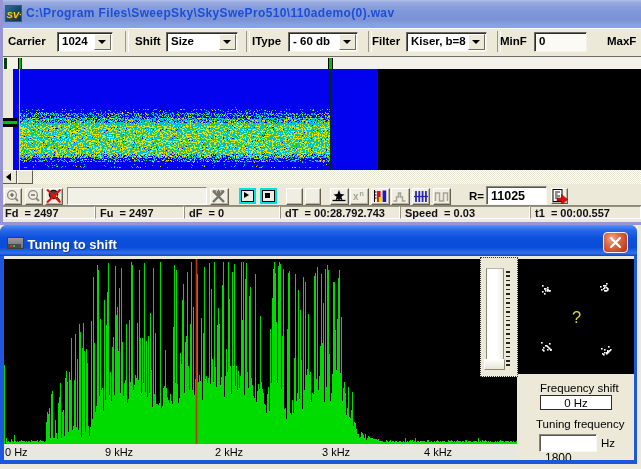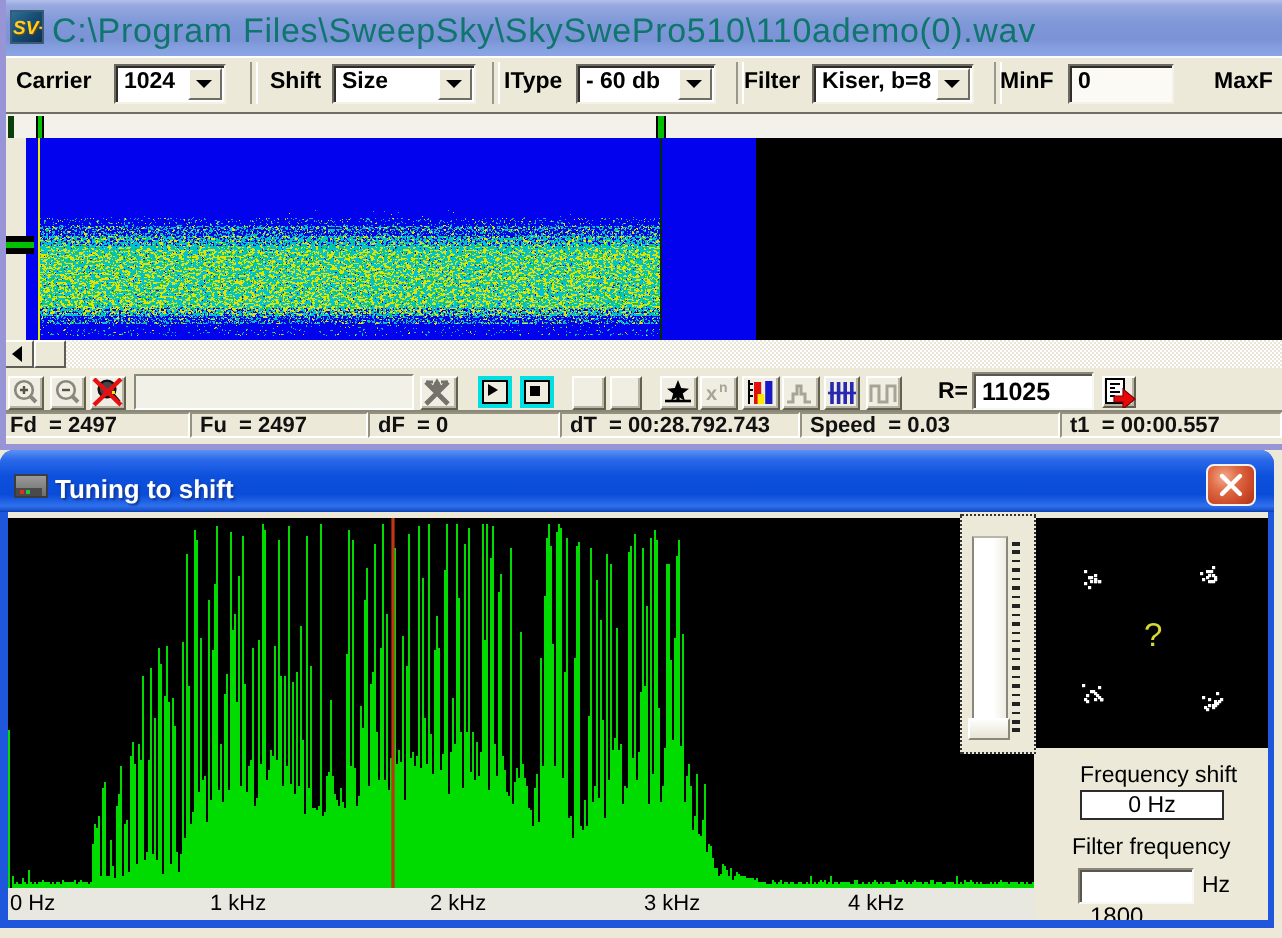--- a/index.html
+++ b/index.html
@@ -23,21 +23,21 @@
 <div id="scr">
 
 <div class="abs" style="left:0;top:0;width:641px;height:225px;background:#ECE9D8"></div>
 
 <div class="abs" style="left:0;top:0;width:641px;height:28px;
  background:linear-gradient(180deg,#b2bfe9 0%,#96a8df 10%,#7f98d8 40%,#7b93d6 70%,#86a1e0 88%,#89a6e4 100%);"></div>
 <div class="abs" style="left:5px;top:5px;width:17px;height:17px;background:linear-gradient(135deg,#2e6f96 0%,#174e74 45%,#0d2f50 100%);
  border:1px solid #3a5a78;box-sizing:border-box;overflow:hidden;">
  <span style="position:absolute;left:0.5px;top:2.5px;font-style:italic;font-weight:bold;font-size:9.5px;color:#ffce1e;text-shadow:0.5px 0.5px 0 #7a4a00;">SV+</span>
     </div>
-<div class="abs" style="left:26px;top:6px;font-weight:normal;font-size:17px;color:#0f766e;white-space:nowrap;letter-spacing:0.35px;">C:\Program Files\SweepSky\SkySwePro510\110ademo(0).wav</div>
+<div class="abs" style="left:26px;top:6px;font-weight:bold;font-size:12px;color:#1d4ed8;white-space:nowrap;letter-spacing:0.35px;">C:\Program Files\SweepSky\SkySwePro510\110ademo(0).wav</div>
 
 <div class="abs" style="left:0;top:28px;width:641px;height:29px;background:#ECE9D8;border-top:1px solid #fff;border-bottom:1px solid #706e64;box-sizing:border-box;"></div>
 <div class="abs lbl" style="left:8px;top:35px;">Carrier</div>
 <div class="combo" style="left:57px;top:32px;width:54px;">
       <span class="tx">1024</span>
       <span class="drop"></span>
     </div>
 <div class="sep" style="left:125px;"></div>
 <div class="abs lbl" style="left:135px;top:35px;">Shift</div>
 <div class="combo" style="left:166px;top:32px;width:70px;">
@@ -287,21 +287,21 @@
 
 <div class="abs" style="left:4px;top:259px;width:513px;height:185px;background:#000;overflow:hidden;">
  <svg width="513" height="185" viewBox="4 259 513 185" style="position:absolute;left:0;top:0;">
   <path d="M4.5 444V365M6.5 444V438M7.5 444V442M8.5 444V441M9.5 444V442M10.5 444V442M11.5 444V439M12.5 444V441M13.5 444V442M14.5 444V435M15.5 444V441M16.5 444V442M17.5 444V441M18.5 444V442M19.5 444V441M20.5 444V441M21.5 444V440M22.5 444V441M23.5 444V441M24.5 444V441M25.5 444V442M26.5 444V441M27.5 444V442M28.5 444V441M29.5 444V441M30.5 444V442M31.5 444V440M32.5 444V441M33.5 444V441M34.5 444V441M35.5 444V441M36.5 444V441M37.5 444V440M38.5 444V442M39.5 444V441M40.5 444V440M41.5 444V441M42.5 444V441M43.5 444V441M44.5 444V442M45.5 444V441M46.5 444V422M47.5 444V412M48.5 444V414M49.5 444V408M50.5 444V438M51.5 444V394M52.5 444V391M53.5 444V438M54.5 444V438M55.5 444V420M56.5 444V433M57.5 444V439M58.5 444V403M59.5 444V397M60.5 444V383M61.5 444V438M62.5 444V412M63.5 444V410M64.5 444V436M65.5 444V378M66.5 444V371M67.5 444V382M68.5 444V432M69.5 444V372M70.5 444V380M71.5 444V338M72.5 444V430M73.5 444V426M74.5 444V380M75.5 444V334M76.5 444V427M77.5 444V359M78.5 444V430M79.5 444V324M80.5 444V332M81.5 444V437M82.5 444V348M83.5 444V323M84.5 444V351M85.5 444V432M86.5 444V349M87.5 444V363M88.5 444V426M89.5 444V436M90.5 444V427M91.5 444V321M92.5 444V419M93.5 444V277M94.5 444V343M95.5 444V412M96.5 444V406M97.5 444V265M98.5 444V270M99.5 444V396M100.5 444V319M101.5 444V390M102.5 444V388M103.5 444V411M104.5 444V300M105.5 444V400M106.5 444V325M107.5 444V292M108.5 444V263M109.5 444V395M110.5 444V372M111.5 444V401M112.5 444V347M113.5 444V337M114.5 444V395M115.5 444V266M116.5 444V315M117.5 444V307M118.5 444V351M119.5 444V288M120.5 444V393M121.5 444V268M122.5 444V342M123.5 444V396M124.5 444V383M125.5 444V380M126.5 444V324M127.5 444V403M128.5 444V399M129.5 444V320M130.5 444V382M131.5 444V262M132.5 444V265M133.5 444V390M134.5 444V385M135.5 444V375M136.5 444V378M137.5 444V323M138.5 444V380M139.5 444V270M140.5 444V338M141.5 444V393M142.5 444V338M143.5 444V383M144.5 444V263M145.5 444V392M146.5 444V341M147.5 444V397M148.5 444V336M149.5 444V393M150.5 444V313M151.5 444V370M152.5 444V407M153.5 444V268M154.5 444V394M155.5 444V333M156.5 444V404M157.5 444V404M158.5 444V405M159.5 444V403M160.5 444V262M161.5 444V408M162.5 444V406M163.5 444V388M164.5 444V386M165.5 444V350M166.5 444V388M167.5 444V397M168.5 444V400M169.5 444V403M170.5 444V394M171.5 444V401M172.5 444V404M173.5 444V327M174.5 444V265M175.5 444V383M176.5 444V270M177.5 444V384M178.5 444V403M179.5 444V398M180.5 444V353M181.5 444V364M182.5 444V300M183.5 444V284M184.5 444V393M185.5 444V342M186.5 444V336M187.5 444V272M188.5 444V366M189.5 444V390M190.5 444V324M191.5 444V262M192.5 444V390M193.5 444V307M194.5 444V395M195.5 444V379M196.5 444V331M197.5 444V274M198.5 444V382M199.5 444V375M200.5 444V381M201.5 444V318M202.5 444V400M203.5 444V333M204.5 444V267M205.5 444V379M206.5 444V376M207.5 444V383M208.5 444V378M209.5 444V263M210.5 444V384M211.5 444V289M212.5 444V359M213.5 444V382M214.5 444V262M215.5 444V367M216.5 444V387M217.5 444V325M218.5 444V308M219.5 444V324M220.5 444V385M221.5 444V377M222.5 444V285M223.5 444V262M224.5 444V397M225.5 444V376M226.5 444V349M227.5 444V372M228.5 444V262M229.5 444V299M230.5 444V366M231.5 444V394M232.5 444V272M233.5 444V366M234.5 444V264M235.5 444V386M236.5 444V366M237.5 444V390M238.5 444V371M239.5 444V388M240.5 444V376M241.5 444V262M242.5 444V320M243.5 444V262M244.5 444V395M245.5 444V279M246.5 444V263M247.5 444V372M248.5 444V388M249.5 444V296M250.5 444V287M251.5 444V378M252.5 444V385M253.5 444V396M254.5 444V398M255.5 444V274M256.5 444V402M257.5 444V391M258.5 444V384M259.5 444V389M260.5 444V316M261.5 444V382M262.5 444V389M263.5 444V393M264.5 444V404M265.5 444V405M266.5 444V413M267.5 444V394M268.5 444V387M269.5 444V411M270.5 444V329M271.5 444V383M272.5 444V298M273.5 444V269M274.5 444V262M275.5 444V273M276.5 444V322M277.5 444V383M278.5 444V266M279.5 444V262M280.5 444V264M281.5 444V389M282.5 444V336M283.5 444V269M284.5 444V409M285.5 444V408M286.5 444V419M287.5 444V329M288.5 444V273M289.5 444V271M290.5 444V413M291.5 444V415M292.5 444V400M293.5 444V413M294.5 444V358M295.5 444V274M296.5 444V401M297.5 444V393M298.5 444V290M299.5 444V399M300.5 444V310M301.5 444V360M302.5 444V409M303.5 444V277M304.5 444V390M305.5 444V282M306.5 444V375M307.5 444V369M308.5 444V314M309.5 444V375M310.5 444V372M311.5 444V402M312.5 444V393M313.5 444V394M314.5 444V276M315.5 444V273M316.5 444V379M317.5 444V267M318.5 444V390M319.5 444V376M320.5 444V346M321.5 444V274M322.5 444V343M323.5 444V303M324.5 444V402M325.5 444V269M326.5 444V387M327.5 444V265M328.5 444V270M329.5 444V354M330.5 444V401M331.5 444V393M332.5 444V374M333.5 444V282M334.5 444V282M335.5 444V330M336.5 444V370M337.5 444V319M338.5 444V278M339.5 444V270M340.5 444V373M341.5 444V317M342.5 444V401M343.5 444V388M344.5 444V382M345.5 444V393M346.5 444V415M347.5 444V408M348.5 444V387M349.5 444V417M350.5 444V418M351.5 444V410M352.5 444V392M353.5 444V426M354.5 444V422M355.5 444V423M356.5 444V429M357.5 444V434M358.5 444V434M359.5 444V438M360.5 444V437M361.5 444V432M362.5 444V433M363.5 444V435M364.5 444V438M365.5 444V434M366.5 444V440M367.5 444V438M368.5 444V436M369.5 444V437M370.5 444V438M371.5 444V438M372.5 444V438M373.5 444V439M374.5 444V439M375.5 444V439M376.5 444V439M377.5 444V440M378.5 444V439M379.5 444V441M380.5 444V441M381.5 444V441M382.5 444V441M383.5 444V442M384.5 444V442M385.5 444V442M386.5 444V440M387.5 444V441M388.5 444V442M389.5 444V441M390.5 444V440M391.5 444V442M392.5 444V441M393.5 444V441M394.5 444V442M395.5 444V441M396.5 444V441M397.5 444V442M398.5 444V442M399.5 444V441M400.5 444V441M401.5 444V442M402.5 444V442M403.5 444V441M404.5 444V442M405.5 444V438M406.5 444V442M407.5 444V441M408.5 444V442M409.5 444V441M410.5 444V440M411.5 444V441M412.5 444V440M413.5 444V442M414.5 444V441M415.5 444V438M416.5 444V442M417.5 444V441M418.5 444V441M419.5 444V442M420.5 444V441M421.5 444V441M422.5 444V441M423.5 444V441M424.5 444V441M425.5 444V442M426.5 444V442M427.5 444V440M428.5 444V440M429.5 444V442M430.5 444V442M431.5 444V441M432.5 444V442M433.5 444V442M434.5 444V441M435.5 444V442M436.5 444V441M437.5 444V440M438.5 444V441M439.5 444V442M440.5 444V441M441.5 444V442M442.5 444V441M443.5 444V441M444.5 444V441M445.5 444V442M446.5 444V442M447.5 444V442M448.5 444V440M449.5 444V441M450.5 444V441M451.5 444V440M452.5 444V441M453.5 444V442M454.5 444V441M455.5 444V442M456.5 444V441M457.5 444V440M458.5 444V441M459.5 444V441M460.5 444V441M461.5 444V442M462.5 444V441M463.5 444V441M464.5 444V442M465.5 444V440M466.5 444V440M467.5 444V442M468.5 444V441M469.5 444V441M470.5 444V441M471.5 444V442M472.5 444V442M473.5 444V441M474.5 444V441M475.5 444V441M476.5 444V441M477.5 444V442M478.5 444V438M479.5 444V442M480.5 444V441M481.5 444V442M482.5 444V440M483.5 444V441M484.5 444V441M485.5 444V440M486.5 444V441M487.5 444V442M488.5 444V441M489.5 444V442M490.5 444V441M491.5 444V442M492.5 444V442M493.5 444V442M494.5 444V442M495.5 444V441M496.5 444V442M497.5 444V441M498.5 444V442M499.5 444V441M500.5 444V440M501.5 444V441M502.5 444V441M503.5 444V441M504.5 444V442M505.5 444V441M506.5 444V441M507.5 444V441M508.5 444V441M509.5 444V442M510.5 444V441M511.5 444V441M512.5 444V442M513.5 444V441M514.5 444V442M515.5 444V442M516.5 444V441" stroke="#00DC00" stroke-width="1" fill="none" shape-rendering="crispEdges"></path>
   <path d="M196.5 259V444" stroke="#c23512" stroke-width="1.6"></path>
  </svg>
 </div>
 
 <div class="abs" style="left:4px;top:444px;width:513px;height:16px;background:#E9E8E0;font-size:11px;color:#000;">
  <span style="position:absolute;left:1px;top:2px;">0 Hz</span>
- <span style="position:absolute;left:101px;top:2px;">1 kHz</span>
+ <span style="position:absolute;left:101px;top:2px;">9 kHz</span>
  <span style="position:absolute;left:211px;top:2px;">2 kHz</span>
  <span style="position:absolute;left:318px;top:2px;">3 kHz</span>
  <span style="position:absolute;left:420px;top:2px;">4 kHz</span>
 </div>
 
 <div class="abs" style="left:480px;top:257px;width:38px;height:120px;background:#ECE9D8;border:1px dotted #333;box-sizing:border-box;"></div>
 <div class="abs" style="left:485.5px;top:267.5px;width:18px;height:98px;background:linear-gradient(90deg,#fff 60%,#f0eee4 100%);border:1px solid #8a887a;border-top-color:#b8b6aa;box-sizing:border-box;"></div>
 <div class="abs" style="left:483.5px;top:359px;width:21px;height:11px;background:linear-gradient(180deg,#fdfdfb,#e8e5d6);border:1px solid #8a887a;border-top-color:#fff;border-left-color:#fff;box-sizing:border-box;"></div>
 <div style="position:absolute;left:506px;top:271.0px;width:4px;height:1.5px;background:#222"></div>
     <div style="position:absolute;left:506px;top:275.4px;width:4px;height:1.5px;background:#222"></div>
@@ -382,20 +382,20 @@
       <rect x="606" y="353" width="1.6" height="1.6"></rect>
       <rect x="604" y="349" width="1.6" height="1.6"></rect>
       <rect x="609" y="350" width="1.6" height="1.6"></rect>
       <rect x="604" y="352" width="1.6" height="1.6"></rect>
       <rect x="610" y="349" width="1.6" height="1.6"></rect>
  <text x="572" y="323" font-family="Liberation Sans" font-size="16.5" fill="#d8d838">?</text>
 </svg>
 
 <div class="abs" style="left:540px;top:382px;width:80px;font-size:11.5px;color:#000;">Frequency shift</div>
 <div class="abs" style="left:540px;top:395px;width:72px;height:15px;background:#fff;border:1.5px solid #2c2c2c;box-sizing:border-box;text-align:center;font-size:11.5px;padding-top:0.5px;">0 Hz</div>
-<div class="abs" style="left:536px;top:418px;width:90px;font-size:11.5px;color:#000;">Filter frequency</div>
+<div class="abs" style="left:536px;top:418px;width:90px;font-size:11.5px;color:#000;">Tuning frequency</div>
 <div class="abs" style="left:539px;top:434px;width:58px;height:18px;background:#fff;border:1px solid #8a887a;border-bottom-color:#f8f8f4;border-right-color:#f8f8f4;box-shadow:inset 1px 1px 0 #5a584e;box-sizing:border-box;font-size:12px;padding:16px 0 0 5px;">1800</div>
 <div class="abs" style="left:601px;top:437px;font-size:11.5px;color:#000;">Hz</div>
 
 <div class="abs" style="left:0;top:256px;width:3.5px;height:204.5px;background:#1E56DC;"></div>
 <div class="abs" style="left:633.5px;top:256px;width:3.5px;height:204.5px;background:#1E56DC;"></div>
 <div class="abs" style="left:0;top:460px;width:637px;height:3.5px;background:#1E56DC;"></div>
 
 </div>
 </body></html>

